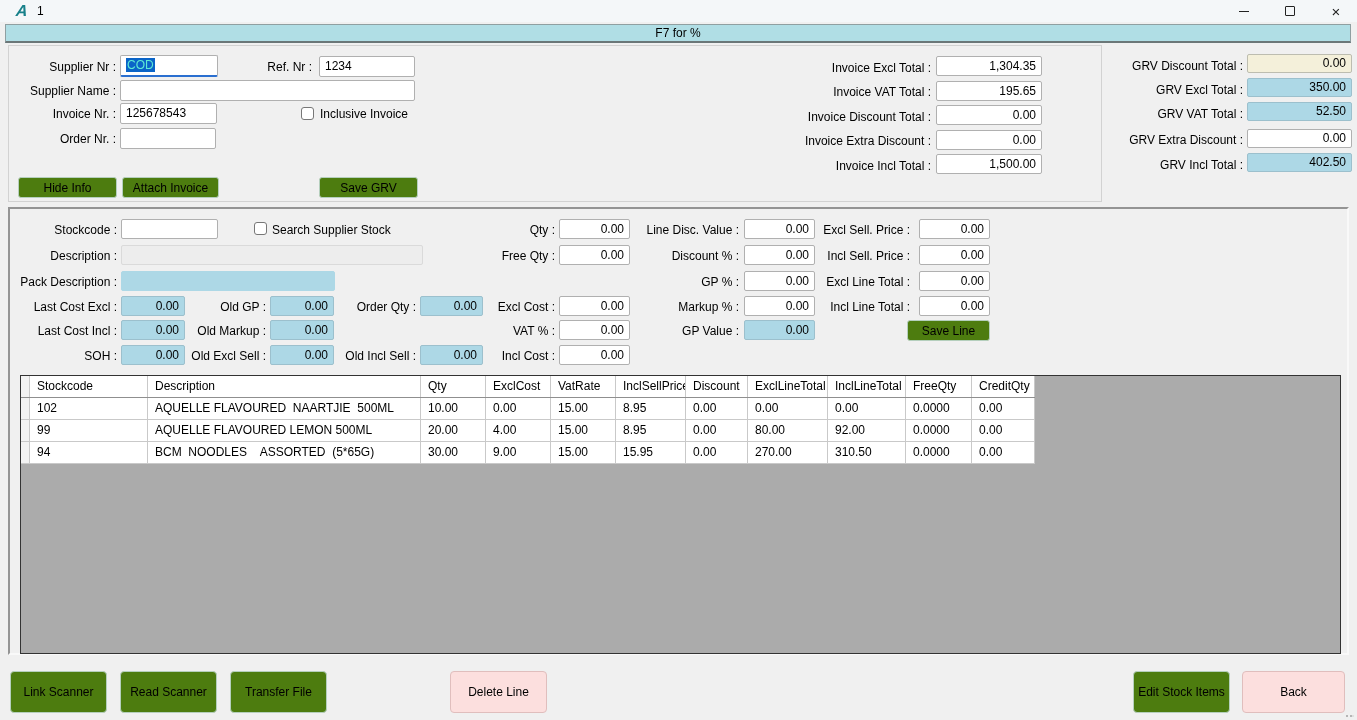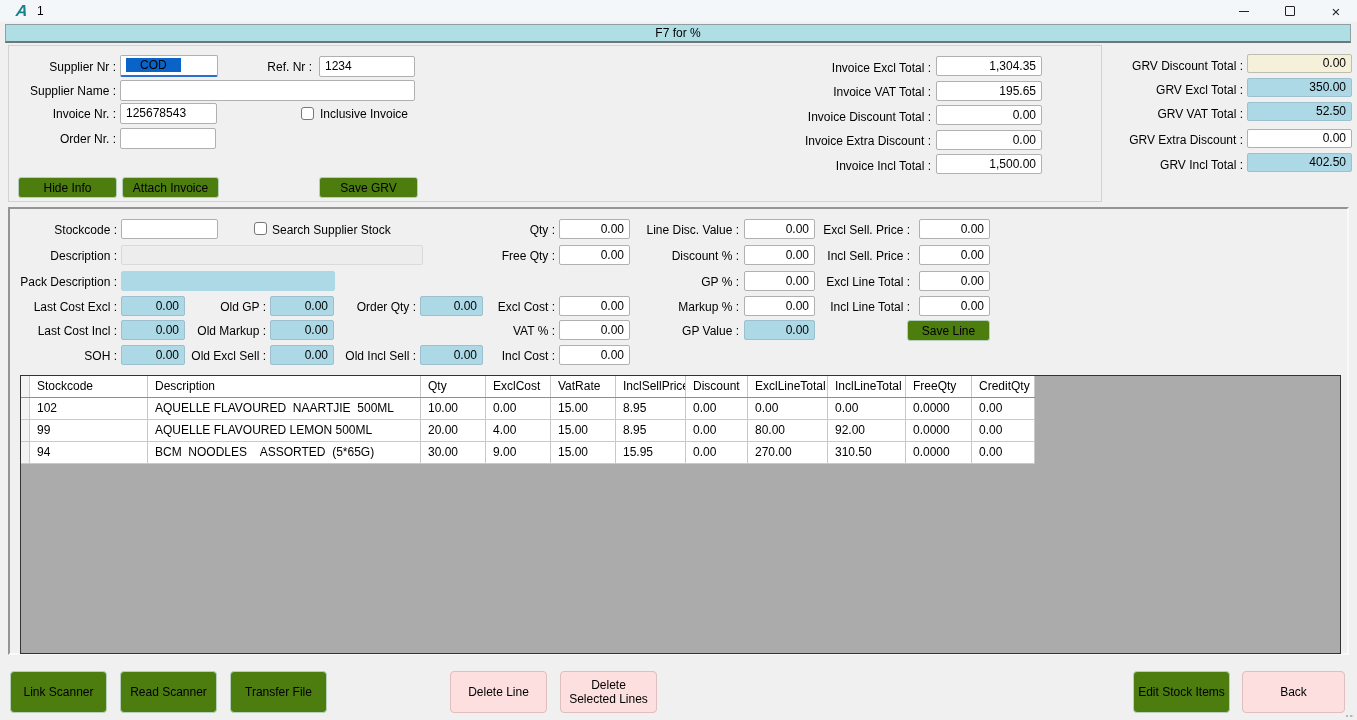--- a/index.html
+++ b/index.html
@@ -26,21 +26,21 @@
 
   .lbl{position:absolute;text-align:right;font-size:12px;line-height:20px;white-space:nowrap;}
   .lbl-l{position:absolute;text-align:left;font-size:12px;line-height:20px;white-space:nowrap;}
   .fld{position:absolute;box-sizing:border-box;height:20px;background:#fff;border:1px solid #b0b0b0;border-radius:2px;font-size:12px;line-height:18px;padding:0 5px;overflow:hidden;white-space:nowrap;}
   .num{text-align:right;}
   .blue{background:#add8e6;border-color:#9cc0cd;}
   .cream{background:#f4f0da;border-color:#bdbdb0;}
   .disabled{background:#ededed;border-color:#dadada;}
   .noborder{border-color:#add8e6;}
   .focusfld{border-bottom:2px solid #2a6fd0;}
-  .sel{background:#0a64c8;color:#000000;padding:0 14px;}
+  .sel{background:#0a64c8;color:#5eead4;padding:0 1px;}
 
   .chk{position:absolute;width:13px;height:13px;background:#fff;border:1px solid #777;border-radius:3px;box-sizing:border-box;}
 
   .btn{position:absolute;box-sizing:border-box;background:#4d7c0f;border:1px solid #b5cfbd;border-radius:3px;font-size:12px;display:flex;align-items:center;justify-content:center;text-align:center;cursor:default;}
   .btn-big{border-radius:4px;line-height:1.2;}
   .pink{background:#fcdfde;border-color:#e0bebd;}
 
   
   #grid{position:absolute;left:10px;top:166px;width:1321px;height:279px;background:#ababab;border:1px solid #333;box-sizing:border-box;overflow:hidden;}
   .grid-row{display:flex;width:max-content;background:#bef264;border-bottom:1px solid #c9c9c9;}
@@ -242,18 +242,17 @@
             <div class="gcell gc10">0.00</div>
           </div>
         </div>
     </div>
   </div>
 
   <div class="btn btn-big" style="left:120px;top:671px;width:97px;height:42px;">Read Scanner</div>
   <div class="btn btn-big" style="left:10px;top:671px;width:97px;height:42px;">Link Scanner</div>
   <div class="btn btn-big" style="left:230px;top:671px;width:97px;height:42px;">Transfer File</div>
   <div class="btn btn-big pink" style="left:450px;top:671px;width:97px;height:42px;">Delete Line</div>
-  <div class="btn btn-big pink" style="left:560px;top:671px;width:97px;height:42px;padding:0 6px;">Delete Selected Lines</div>
   <div class="btn btn-big" style="left:1133px;top:671px;width:97px;height:42px;">Edit Stock Items</div>
   <div class="btn btn-big pink" style="left:1242px;top:671px;width:103px;height:42px;">Back</div>
 
   <div id="resize-grip"></div>
 </div>
 
 </body></html>

